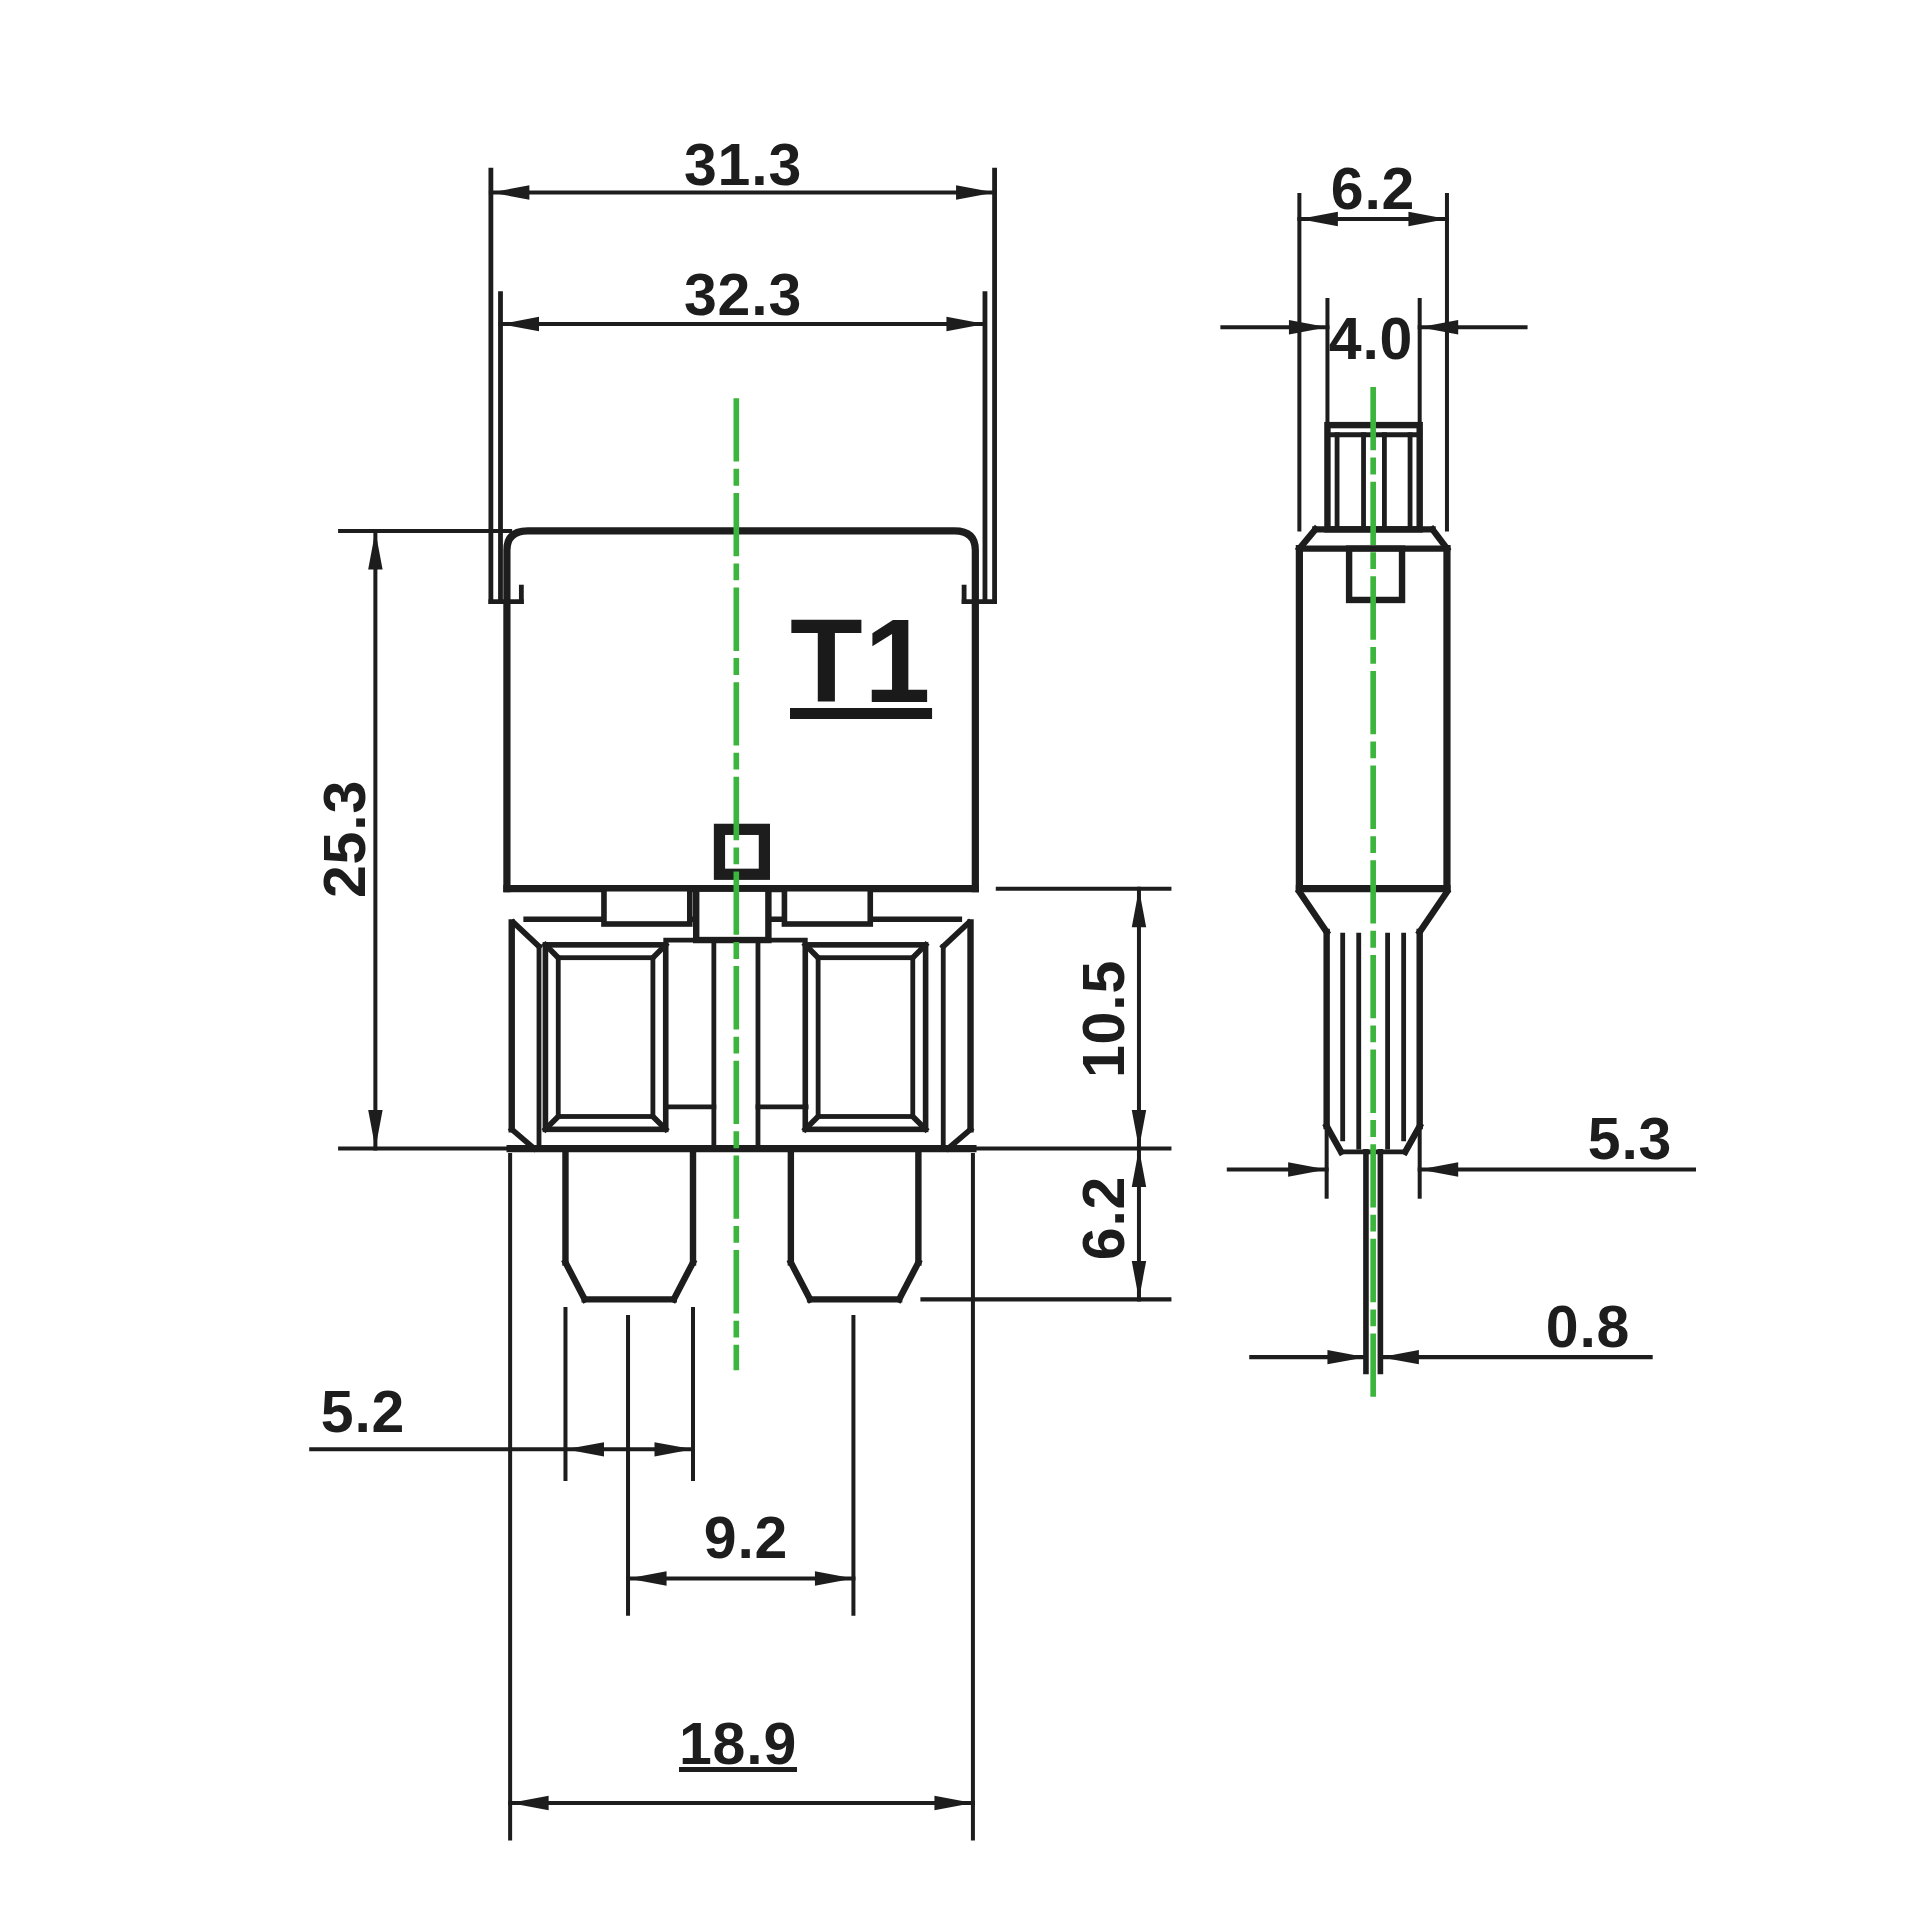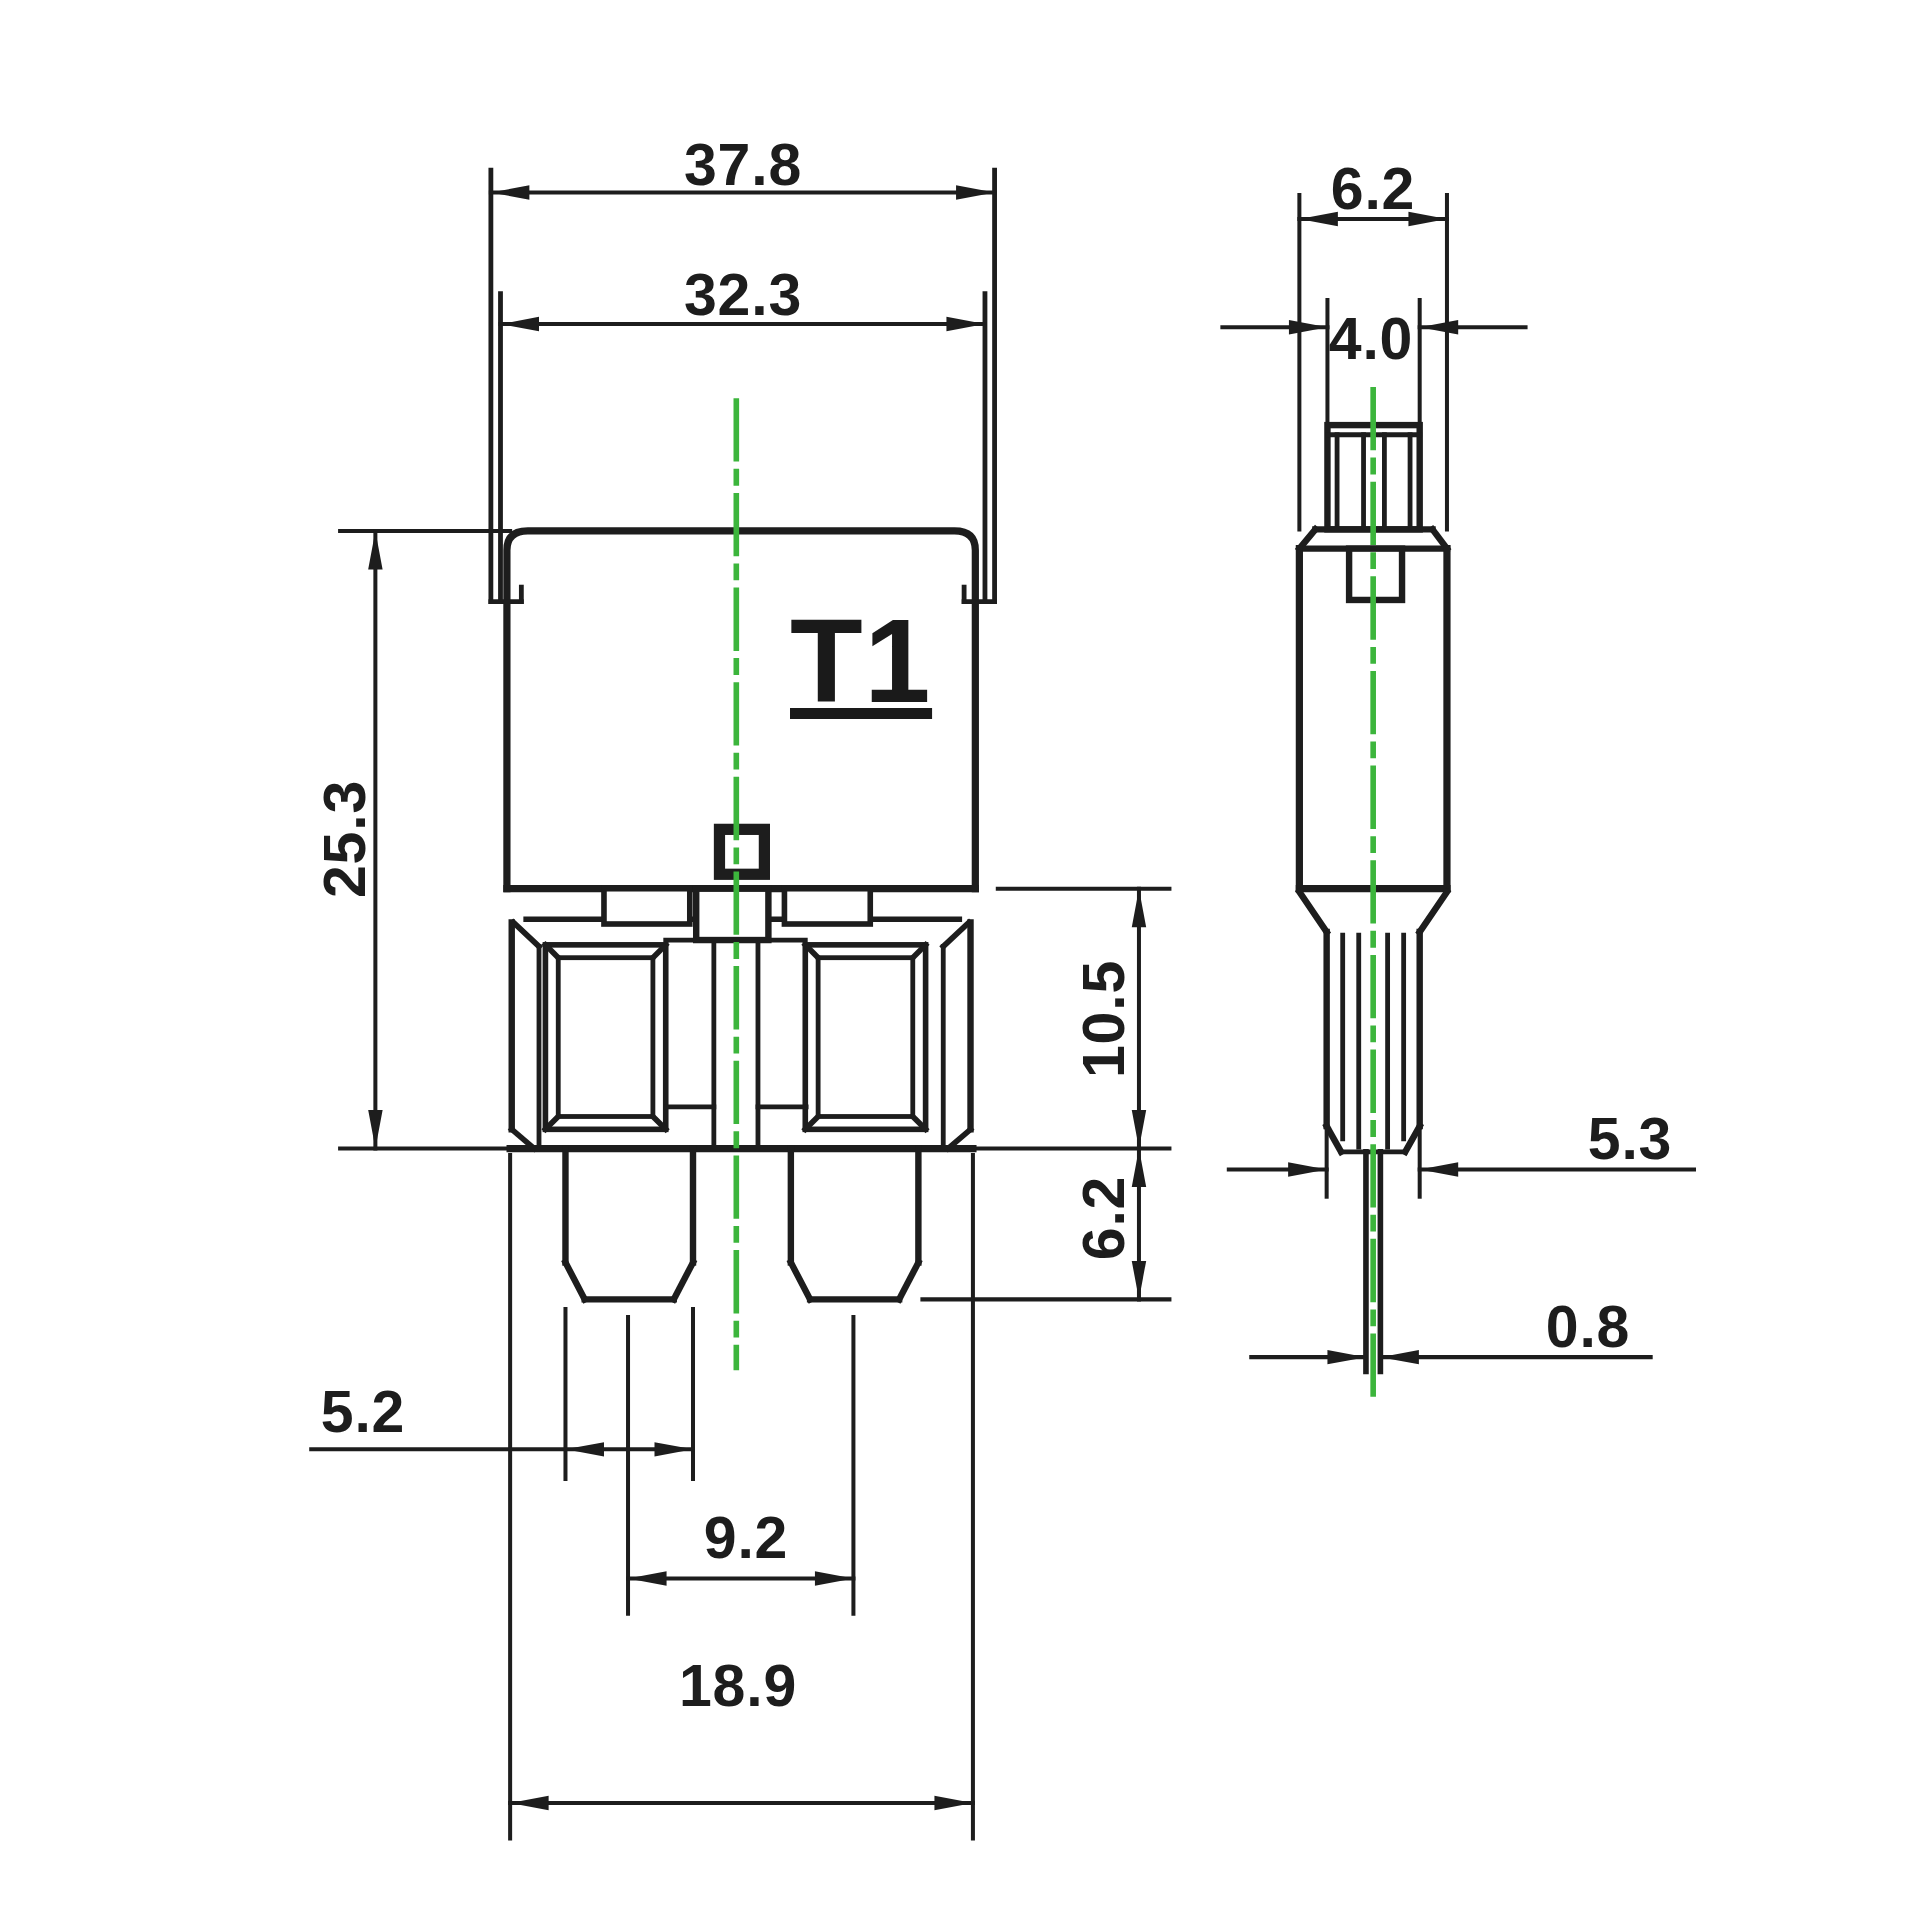--- a/index.html
+++ b/index.html
@@ -246,28 +246,28 @@
 
         <polygon points="1703,1692 1655,1683 1655,1701"></polygon>
         <polygon points="1721,1692 1769,1683 1769,1701"></polygon>
       </g>
 
       <line x1="1712" y1="486" x2="1712" y2="1742" stroke="#3cb53c" stroke-width="7" stroke-dasharray="72 16 14 16"></line>
     </g>
   </g>
 </svg>
 
-<div class="dim-label" style="left:743px;top:165px;">37.8</div>
+<div class="dim-label" style="left:743px;top:165px;">31.3</div>
 <div class="dim-label" style="left:743px;top:295px;">32.3</div>
 <div class="dim-label rot" style="left:345px;top:839px;">25.3</div>
 <div class="dim-label rot" style="left:1104px;top:1019px;">10.5</div>
 <div class="dim-label rot" style="left:1104px;top:1218px;">6.2</div>
 <div class="dim-label" style="left:363px;top:1412px;">5.2</div>
 <div class="dim-label" style="left:746px;top:1538px;">9.2</div>
-<div class="dim-label" style="left:738px;top:1686px;">18.9</div>
+<div class="dim-label" style="left:738px;top:1744px;text-decoration:underline;">18.9</div>
 
 <div class="dim-label" style="left:1373px;top:189px;">6.2</div>
 <div class="dim-label" style="left:1371px;top:297px;margin-top:42px;">4.0</div>
 <div class="dim-label" style="left:1630px;top:1139px;">5.3</div>
 <div class="dim-label" style="left:1588px;top:1327px;">0.8</div>
 
 <div class="body-label" style="left:790px;top:592px;text-decoration:underline;">T1</div>
 
 </div>
 

